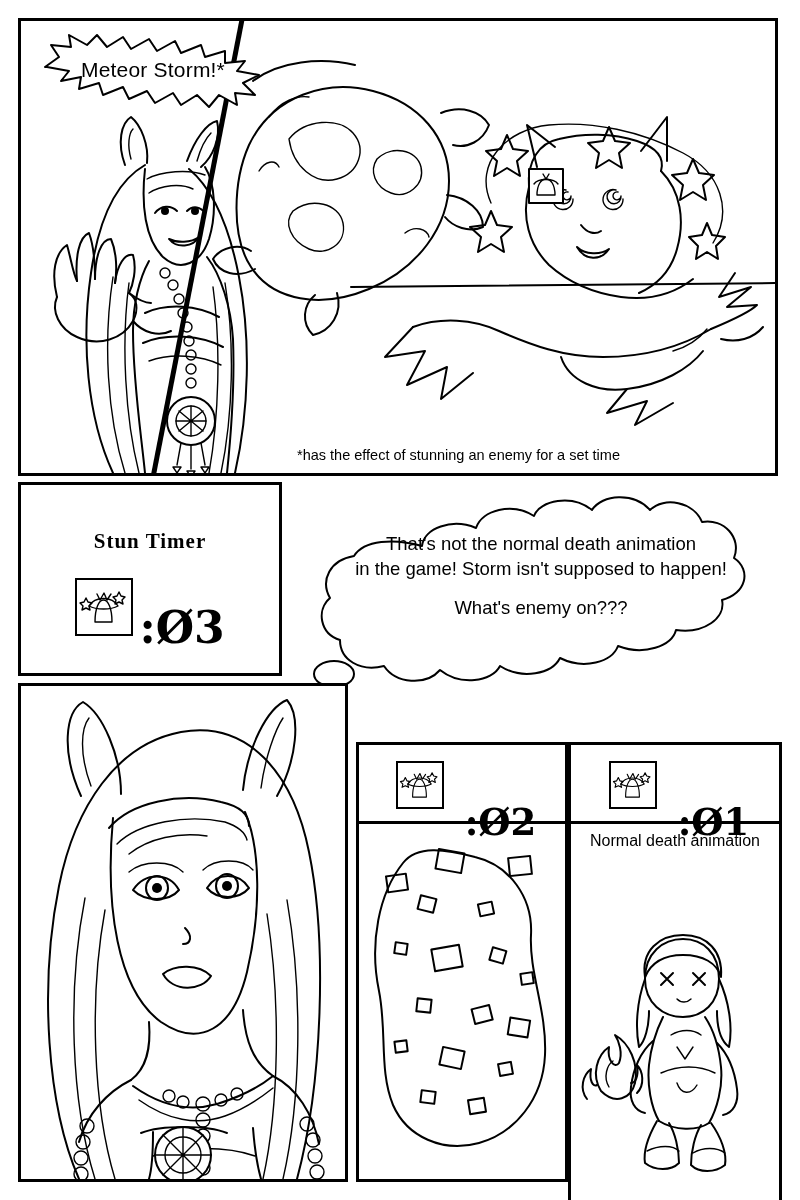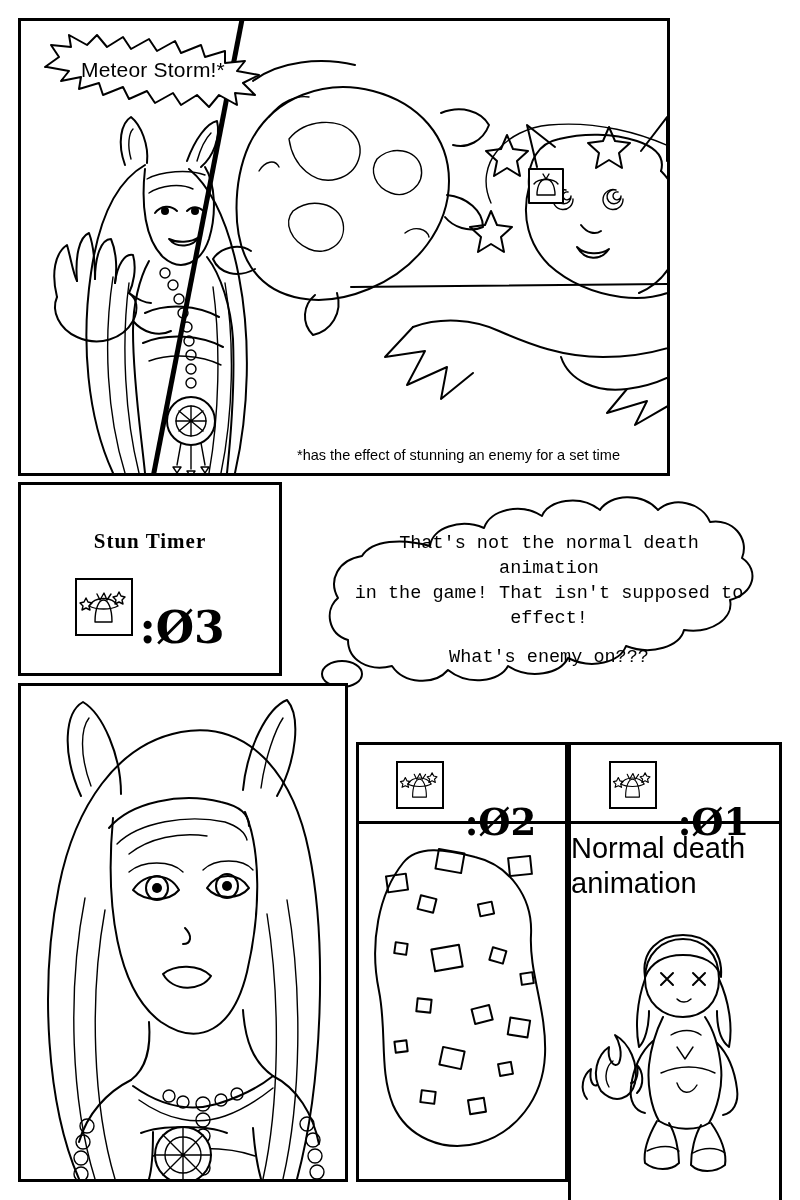--- a/index.html
+++ b/index.html
@@ -24,21 +24,21 @@
   
   .panel {
     position: absolute;
     border: 3px solid #000;
     background: #fff;
     box-sizing: border-box;
     overflow: hidden;
   }
 
   
-  #panel-1 { left: 18px; top: 18px; width: 652px; height: 458px; text-decoration: underline; }
+  #panel-1 { left: 18px; top: 18px; width: 760px; height: 458px; text-decoration: underline; }
 
   
   .diag-divider {
     position: absolute;
     top: -40px;
     left: 226px;
     width: 5px;
     height: 560px;
     background: #000;
     transform: rotate(11deg);
@@ -109,25 +109,24 @@
     font-weight: 700;
     line-height: 1;
     letter-spacing: 0px;
     margin-top: 43px;
   }
   .timer-value.small { font-size: 37px; }
 
   
   #cloud-panel {
     position: absolute;
-    left: 304px;
+    left: 296px;
     top: 490px;
     width: 490px;
     height: 205px;
-    font-family: Liberation Mono, monospace;
   }
   .cloud-text {
     position: absolute;
     left: 40px;
     top: 42px;
     width: 410px;
     text-align: center;
     font-size: 18.5px;
     line-height: 1.35;
   }
@@ -155,22 +154,22 @@
     background: #000;
   }
 
   
   #panel-6 { left: 568px; top: 742px; width: 214px; height: 493px; }
   .death-caption {
     position: absolute;
     top: 86px;
     left: 0;
     width: 100%;
-    text-align: left;
-    font-size: 29px;
+    text-align: center;
+    font-size: 16px;
     line-height: 1.22;
   }
 
   svg { display: block; }
   .ln { fill: none; stroke: #000; stroke-width: 2; stroke-linecap: round; stroke-linejoin: round; }
   .ln-thin { fill: none; stroke: #000; stroke-width: 1.4; stroke-linecap: round; stroke-linejoin: round; }
   .fill-w { fill: #fff; stroke: #000; stroke-width: 2; stroke-linejoin: round; }
   .fill-k { fill: #000; stroke: none; }
 </style>
 </head>
@@ -335,21 +334,21 @@
                               C288 180 316 172 322 156 C348 166 376 156 380 140 C408 144 430 128 426 110
                               C450 104 456 80 438 68 C446 48 428 28 406 32 C398 12 368 6 354 20
                               C338 2 306 4 296 20 C276 4 244 10 238 26 C216 12 186 20 180 38
                               C156 28 128 38 126 56 C98 48 68 50 58 66 Z"></path>
 
       <ellipse class="fill-w" cx="38" cy="184" rx="20" ry="13"></ellipse>
       <ellipse class="fill-w" cx="14" cy="204" rx="13" ry="9"></ellipse>
     </svg>
     <div class="cloud-text">
       <span>That's not the normal death animation</span><br>
-      <span>in the game! That isn't supposed to effect!</span>
+      <span>in the game! Storm isn't supposed to happen!</span>
       <span class="gap"></span>
       <span>What's enemy on???</span>
     </div>
   </div>
 
   <div class="panel" id="panel-4">
     <svg width="324" height="493" viewBox="0 0 324 493" style="position:absolute;left:0;top:0;">
 
       <path class="ln" d="M58 493 C26 420 18 300 38 200 C54 120 96 58 160 46 C226 34 272 86 288 166
                           C306 254 302 396 276 493"></path>

